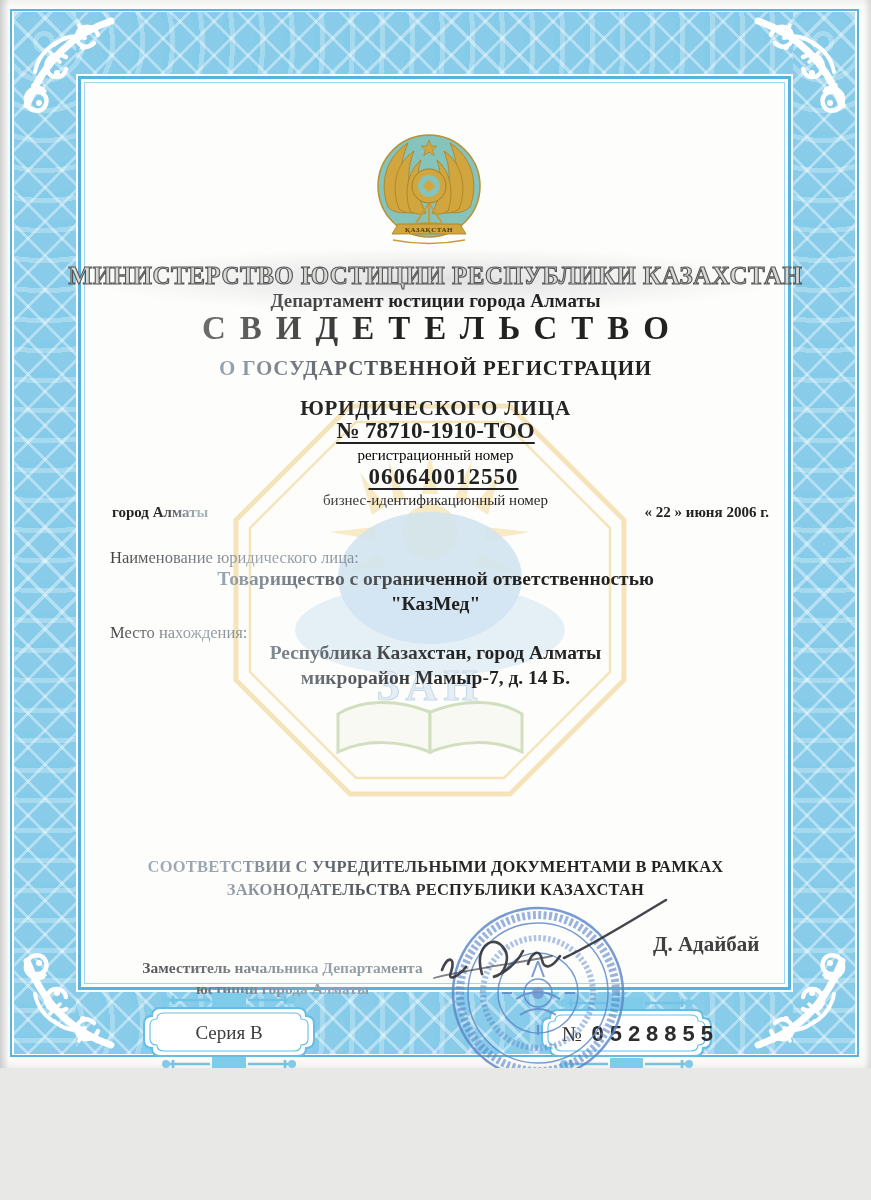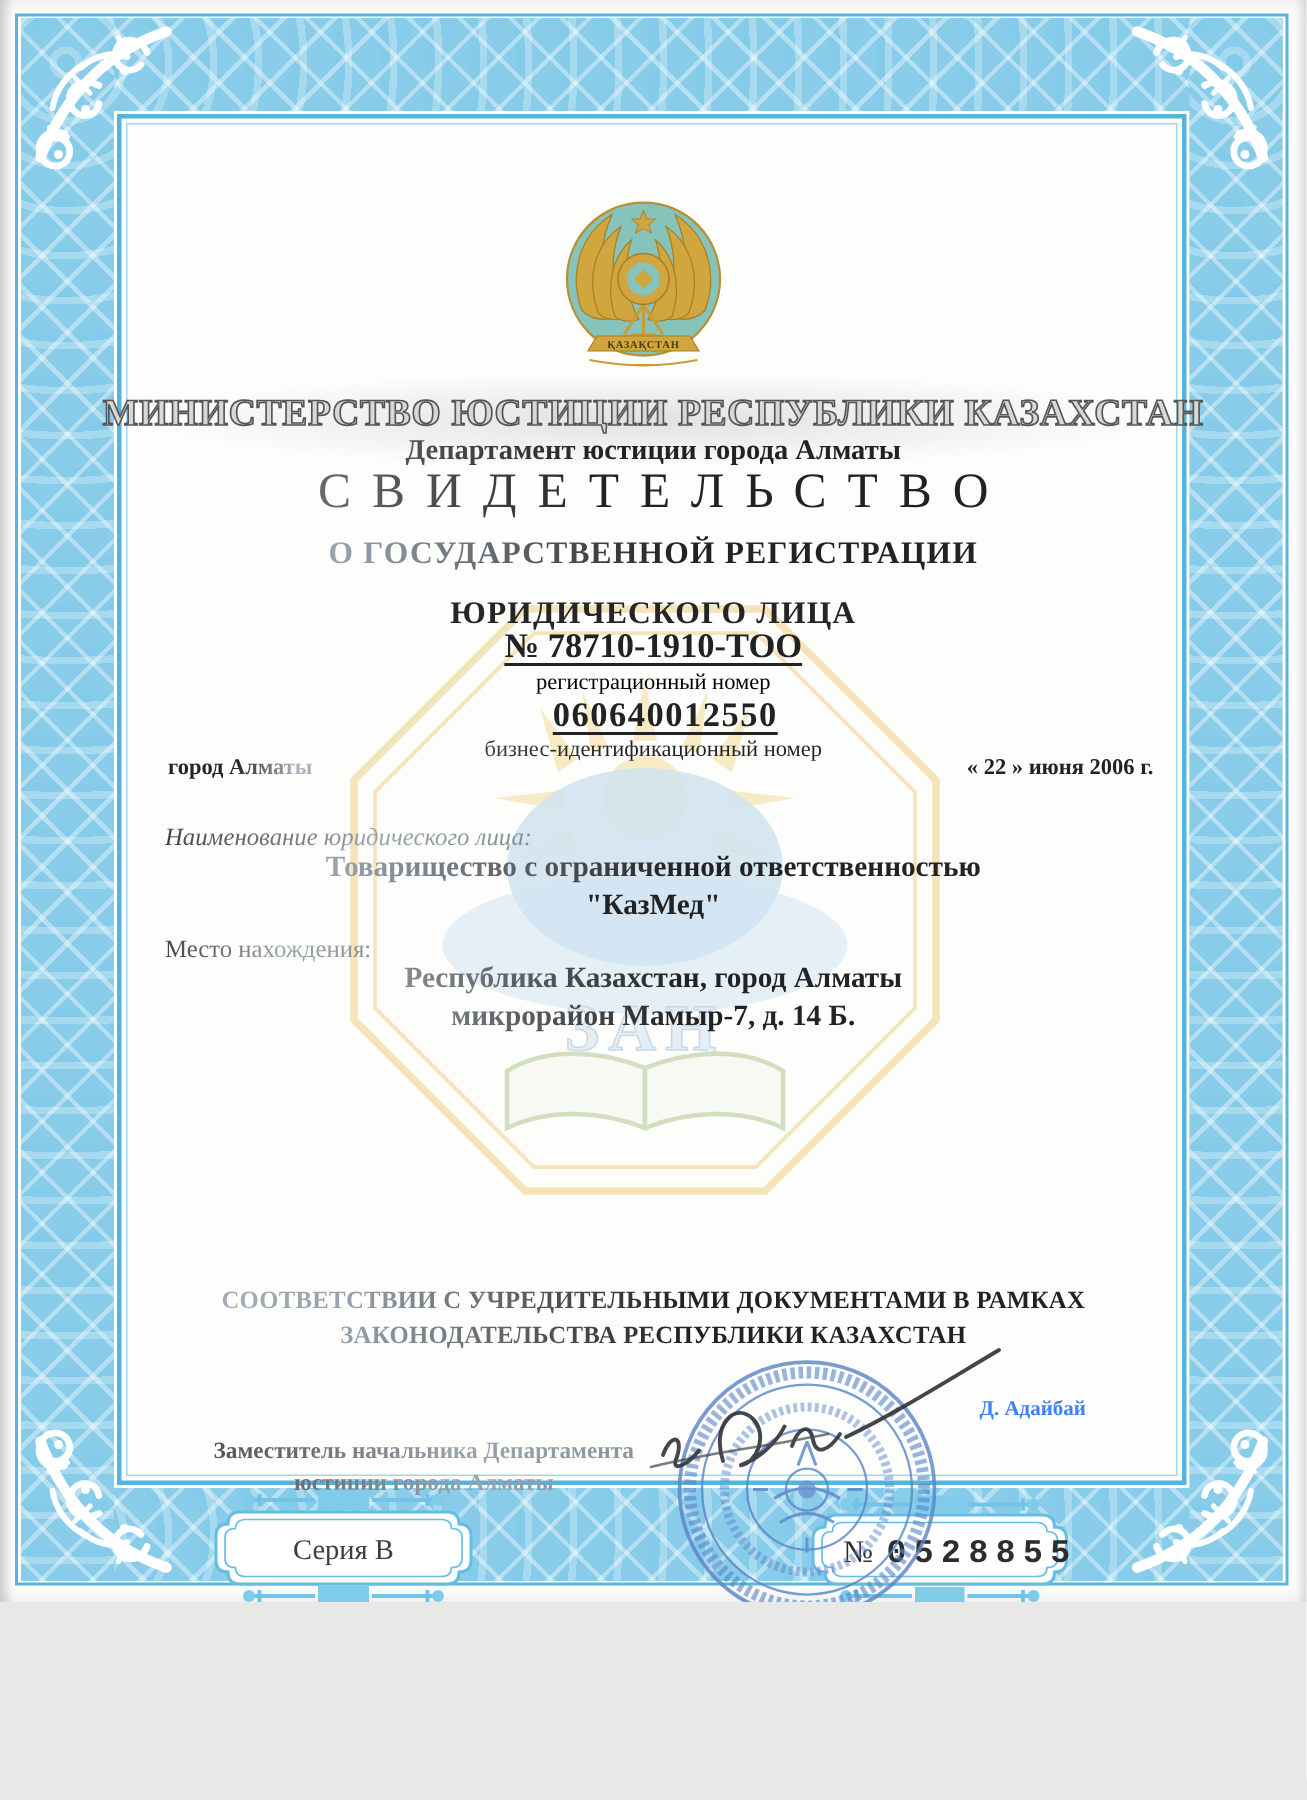--- a/index.html
+++ b/index.html
@@ -48,41 +48,41 @@
   .smudge{position:absolute;left:95px;top:248px;width:680px;height:64px;z-index:1;
     background:radial-gradient(ellipse at 50% 50%, rgba(125,125,130,.22), rgba(125,125,130,0) 72%);}
 
   .ministry{
     top:262px;font-size:25px;font-weight:bold;letter-spacing:.5px;color:#6f6f6f;z-index:3;
   }
   @supports (-webkit-text-stroke:1px #000){
     .ministry{color:#d8d8d6;-webkit-text-stroke:1.1px #555;}
   }
   .department{top:290px;font-size:19px;}
-  .cert-title{top:310px;font-size:33px;letter-spacing:14px;font-weight:normal;padding-left:14px;}
+  .cert-title{top:310px;font-size:33px;letter-spacing:14px;font-weight:bold;padding-left:14px;}
   .cert-subtitle{top:356px;font-size:21px;letter-spacing:.8px;}
   .entity-type{top:396px;font-size:21px;letter-spacing:.8px;color:#252525;}
   .reg-no{top:418px;font-size:23px;}
   .caption{top:447px;font-size:15px;color:#000000;}
   .bin{top:464px;font-size:23px;letter-spacing:1px;padding-left:16px;}
   .caption2{top:492px;font-size:15px;}
   .und{text-decoration:underline;text-decoration-thickness:2px;text-underline-offset:4px;}
   .city-date{top:504px;left:112px;right:102px;display:flex;justify-content:space-between;
     position:absolute;z-index:3;font-size:15px;font-weight:bold;color:#222;}
   .label{position:absolute;left:110px;z-index:3;font-size:16.5px;color:#5a5a5a;text-align:left;}
-  .name-label{top:548px;font-style:italic;}
+  .name-label{top:548px;}
   .addr-label{top:623px;}
   .name1{top:568px;font-size:19.5px;}
   .name2{top:593px;font-size:19.5px;}
   .addr1{top:642px;font-size:19.5px;}
   .addr2{top:667px;font-size:19.5px;}
   .statement{top:855px;font-size:16.5px;line-height:23px;letter-spacing:.2px;}
   .sig-position{position:absolute;left:110px;top:957px;width:345px;text-align:center;z-index:3;
     font-size:15.5px;font-weight:bold;line-height:21px;color:#333;}
-  .signer{position:absolute;left:653px;top:932px;z-index:3;font-size:14px;font-weight:bold;color:#3b82f6;text-align:left;}
+  .signer{position:absolute;left:653px;top:932px;z-index:3;font-size:21px;font-weight:bold;color:#404040;text-align:left;}
 
   
   @supports ((-webkit-background-clip:text)){
     .fade-l{background-image:linear-gradient(90deg,#a2a2a2 0%,#939393 12%,#222 46%);
       -webkit-background-clip:text;background-clip:text;color:transparent;}
     .fade-l2{background-image:linear-gradient(90deg,#b3bdc6 0%,#99a3ad 26%,#222 52%);
       -webkit-background-clip:text;background-clip:text;color:transparent;}
     .fade-r{background-image:linear-gradient(90deg,#222 0%,#222 46%,#a7b1ba 88%);
       -webkit-background-clip:text;background-clip:text;color:transparent;}
     .fade-mid{background-image:linear-gradient(90deg,#414141 0%,#9aa4ac 58%,#848e96 100%);

